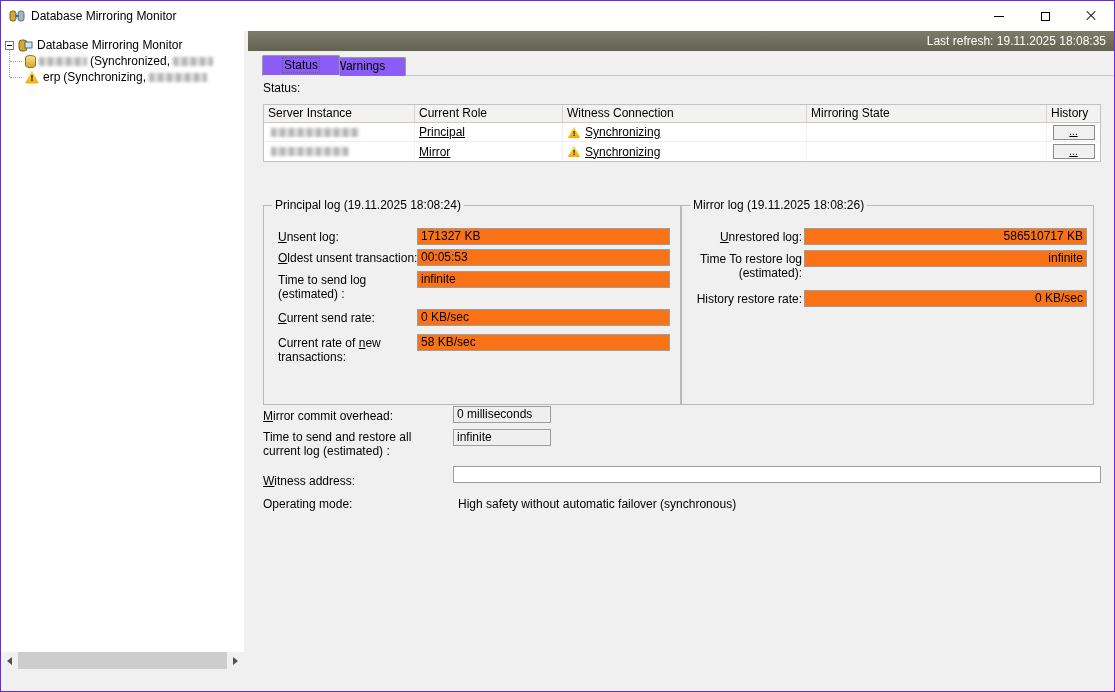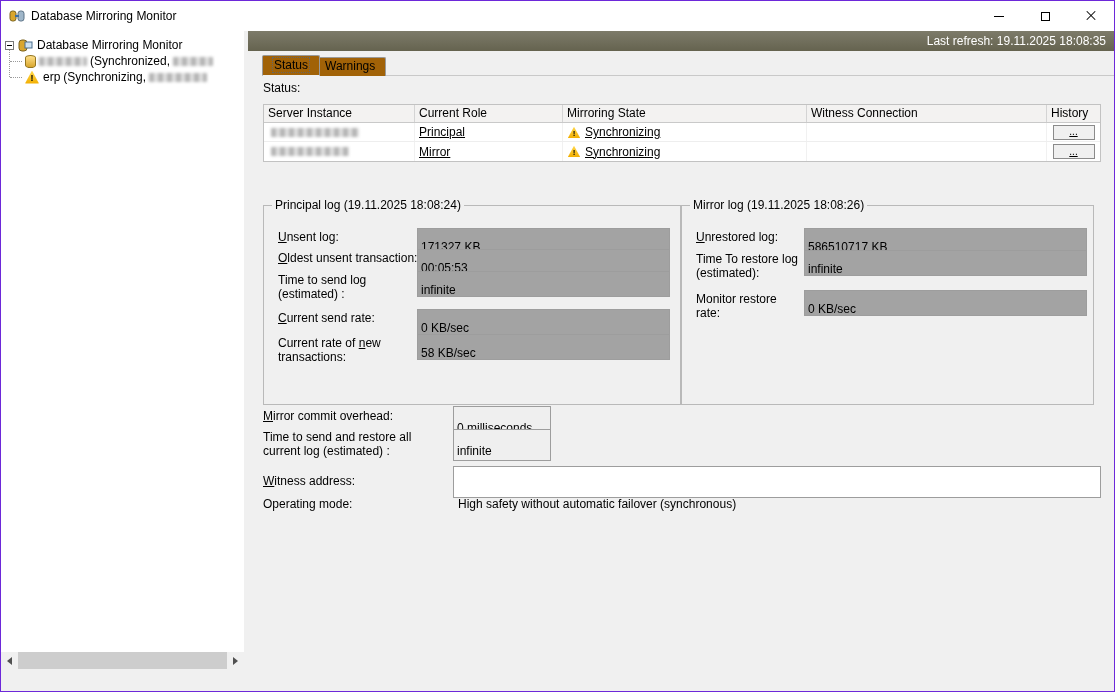--- a/index.html
+++ b/index.html
@@ -55,21 +55,21 @@
   .hs-btn { position: absolute; top: 0; width: 17px; height: 17px; display: flex; align-items: center; justify-content: center; }
   .hs-left { left: 0; } .hs-right { right: 0; }
   .tri-left  { width: 0; height: 0; border-top: 4px solid transparent; border-bottom: 4px solid transparent; border-right: 5px solid #505050; }
   .tri-right { width: 0; height: 0; border-top: 4px solid transparent; border-bottom: 4px solid transparent; border-left: 5px solid #505050; }
   .hs-thumb { position: absolute; left: 17px; right: 17px; top: 0; height: 17px; background: #cdcdcd; }
 
   
   .refresh-bar { position: absolute; left: 0; right: 0; top: 0; height: 20px; background: linear-gradient(180deg,#7d7b6a,#65634f); color: #fff; text-align: right; line-height: 20px; padding-right: 8px; font-size: 12px; }
 
   .tabstrip { position: absolute; left: 14px; right: 0; top: 24px; height: 21px; border-bottom: 1px solid #c9c9c9; }
-  .tab { position: absolute; bottom: -1px; background: #a16207; border: 1px solid #9a9a9a; border-radius: 2px 2px 0 0; padding: 2px 10px 3px; font-size: 12px; }
+  .tab { position: absolute; bottom: -1px; background: #8b5cf6; border: 1px solid #9a9a9a; border-radius: 2px 2px 0 0; padding: 2px 20px 3px; font-size: 12px; }
   .tab-status { left: 0; border-bottom: 1px solid #f0f0f0; z-index: 2; }
   .tab-status .tab-label { outline: 1px dotted #666; padding: 0 1px; }
   .tab-warnings { left: 52px; bottom: -1px; padding-top: 1px; border-bottom: none; z-index: 1; height: 19px; }
 
   .status-label { position: absolute; left: 15px; top: 50px; }
 
   
   .grid { position: absolute; left: 15px; top: 73px; width: 838px; background: #fff; border: 1px solid #c2c2c2; }
   .grid-header, .grid-row { display: grid; grid-template-columns: 151px 148px 244px 240px 53px; }
   .grid-header { background: #f3f2f1; height: 18px; border-bottom: 1px solid #c9c9c9; }
@@ -79,34 +79,34 @@
   .grid-row:last-child { border-bottom: none; }
   .grid-row > div { padding: 1px 4px; border-right: 1px solid #f1f1f1; display: flex; align-items: center; gap: 4px; overflow: hidden; white-space: nowrap; text-decoration: underline; }
   .grid-row > div:last-child { border-right: none; }
   .warn-small { transform: scale(0.9); }
   .dots-btn { width: 42px; height: 15px; margin: 0 auto; background: #f0f0f0; border: 1px solid #8b8b8b; font-size: 10px; line-height: 6px; text-align: center; font-family: inherit; }
 
   
   .groups { position: absolute; left: 15px; top: 174px; display: flex; gap: 0; }
   .groupbox { position: relative; height: 200px; border: 1px solid #b9b9b9; }
   .gb-title { position: absolute; top: -8px; left: 8px; background: #f0f0f0; padding: 0 3px; white-space: nowrap; }
-  .pg { width: 418px; } .mg { width: 413px; }
+  .pg { width: 418px; } .mg { width: 413px; text-align: right; }
 
   .f-label { position: absolute; line-height: 14px; }
-  .f-box { position: absolute; height: 17px; border: 1px solid #9d9d9d; background: #a3a3a3; padding: 12px 3px; line-height: 13px; overflow: hidden; white-space: nowrap; }
+  .f-box { position: absolute; height: 17px; border: 1px solid #9d9d9d; background: #f97316; padding: 1px 3px; line-height: 13px; overflow: hidden; white-space: nowrap; }
 
   .pg .f-label { left: 14px; width: 140px; }
   .pg .f-box { left: 153px; width: 253px; }
   .mg .f-label { left: 14px; width: 106px; }
   .mg .f-box { left: 122px; width: 283px; }
 
   
   .bottom { position: absolute; left: 15px; top: 372px; width: 838px; height: 130px; }
   .b-label { position: absolute; left: 0; width: 188px; line-height: 14px; }
-  .b-box { position: absolute; left: 190px; height: 17px; border: 1px solid #9d9d9d; background: #efefef; padding: 15px 3px; line-height: 13px; overflow: hidden; }
+  .b-box { position: absolute; left: 190px; height: 17px; border: 1px solid #9d9d9d; background: #efefef; padding: 1px 3px; line-height: 13px; overflow: hidden; }
   .b-box.small { width: 98px; }
   .b-box.wide { width: 648px; background: #ffffff; }
   .b-plain { position: absolute; left: 195px; white-space: nowrap; }
 
   u { text-decoration: underline; }
 </style>
 </head>
 <body>
 
 <div class="window">
@@ -187,22 +187,22 @@
         <div class="tab tab-status"><span class="tab-label">Status</span></div>
         <div class="tab tab-warnings"><span class="tab-label">Warnings</span></div>
       </div>
 
       <div class="status-label">Status:</div>
 
       <div class="grid">
         <div class="grid-header">
           <div>Server Instance</div>
           <div>Current Role</div>
+          <div>Witness Connection</div>
           <div>Mirroring State</div>
-          <div>Witness Connection</div>
           <div>History</div>
         </div>
         <div class="grid-row">
           <div>
               <span class="redact" style="width:88px"></span>
             </div>
           <div>Principal</div>
           <div>
               <span class="warn-icon warn-small"></span>
               <span>Synchronizing</span>
@@ -250,21 +250,21 @@
 
         <div class="groupbox mg">
           <span class="gb-title">Mirror log (19.11.2025 18:08:26)</span>
 
           <span class="f-label" style="top:24px"><u>U</u>nrestored log:</span>
           <span class="f-box" style="top:22px">586510717 KB</span>
 
           <span class="f-label" style="top:46px">Time To restore log (estimated):</span>
           <span class="f-box" style="top:44px">infinite</span>
 
-          <span class="f-label" style="top:86px">Monitor restore rate:</span>
+          <span class="f-label" style="top:86px">History restore rate:</span>
           <span class="f-box" style="top:84px">0 KB/sec</span>
         </div>
       </div>
 
       <div class="bottom">
         <span class="b-label" style="top:6px"><u>M</u>irror commit overhead:</span>
         <span class="b-box small" style="top:3px">0 milliseconds</span>
 
         <span class="b-label" style="top:27px">Time to send and restore all current log (estimated) :</span>
         <span class="b-box small" style="top:26px">infinite</span>

